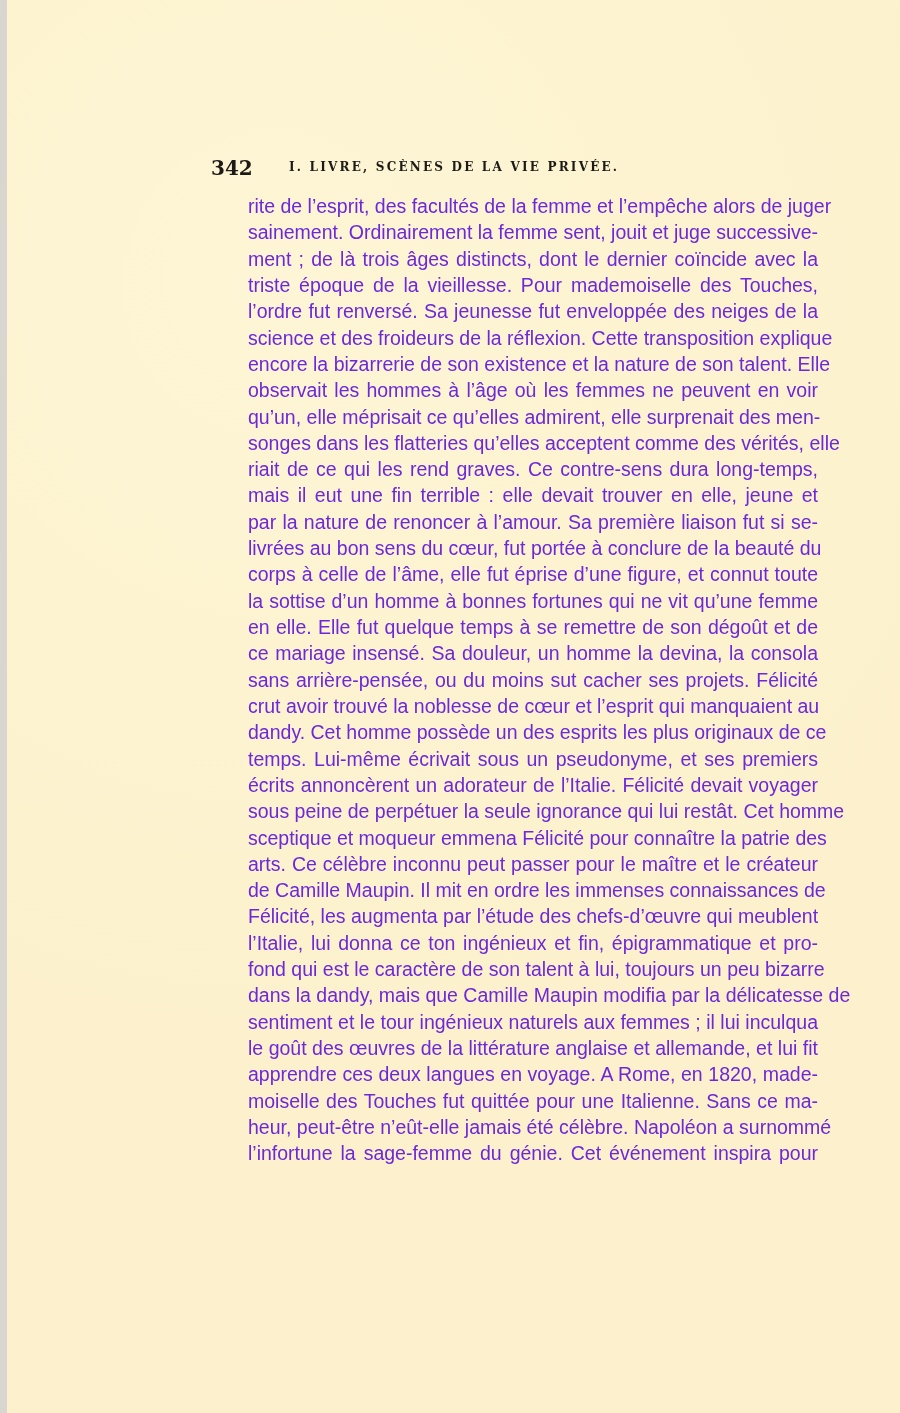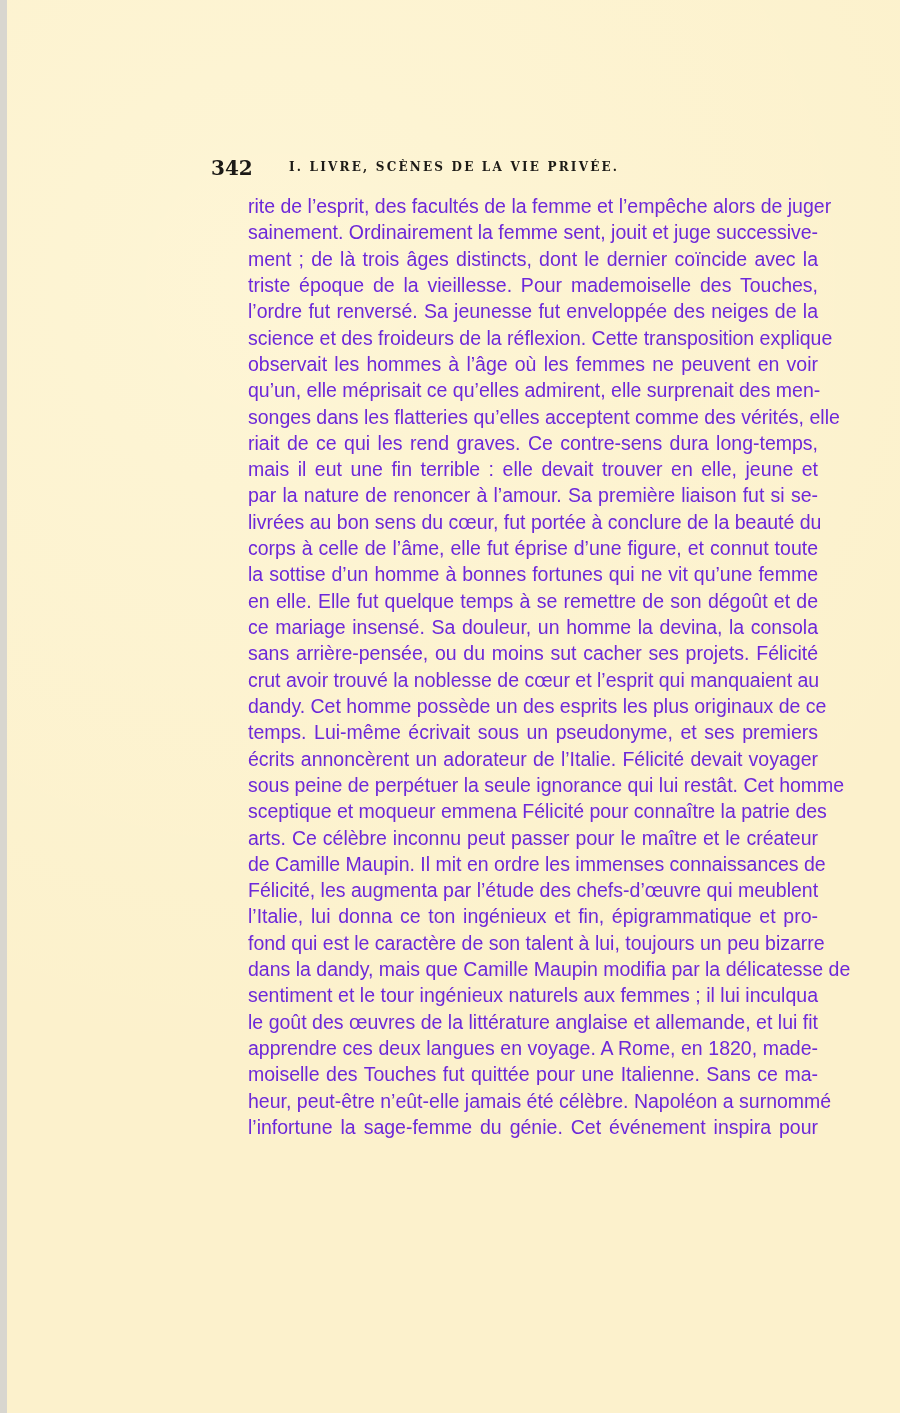--- a/index.html
+++ b/index.html
@@ -53,20 +53,21 @@
   <span class="running-title">I. LIVRE, SCÈNES DE LA VIE PRIVÉE.</span>
 </div>
 
 <div class="body-text">
   <span class="line">rite de l’esprit, des facultés de la femme et l’empêche alors de juger</span>
   <span class="line">sainement. Ordinairement la femme sent, jouit et juge successive-</span>
   <span class="line">ment ; de là trois âges distincts, dont le dernier coïncide avec la</span>
   <span class="line">triste époque de la vieillesse. Pour mademoiselle des Touches,</span>
   <span class="line">l’ordre fut renversé. Sa jeunesse fut enveloppée des neiges de la</span>
   <span class="line">science et des froideurs de la réflexion. Cette transposition explique</span>
+  <span class="line">encore la bizarrerie de son existence et la nature de son talent. Elle</span>
   <span class="line">observait les hommes à l’âge où les femmes ne peuvent en voir</span>
   <span class="line">qu’un, elle méprisait ce qu’elles admirent, elle surprenait des men-</span>
   <span class="line">songes dans les flatteries qu’elles acceptent comme des vérités, elle</span>
   <span class="line">riait de ce qui les rend graves. Ce contre-sens dura long-temps,</span>
   <span class="line">mais il eut une fin terrible : elle devait trouver en elle, jeune et</span>
   <span class="line">par la nature de renoncer à l’amour. Sa première liaison fut si se-</span>
   <span class="line">livrées au bon sens du cœur, fut portée à conclure de la beauté du</span>
   <span class="line">corps à celle de l’âme, elle fut éprise d’une figure, et connut toute</span>
   <span class="line">la sottise d’un homme à bonnes fortunes qui ne vit qu’une femme</span>
   <span class="line">en elle. Elle fut quelque temps à se remettre de son dégoût et de</span>

